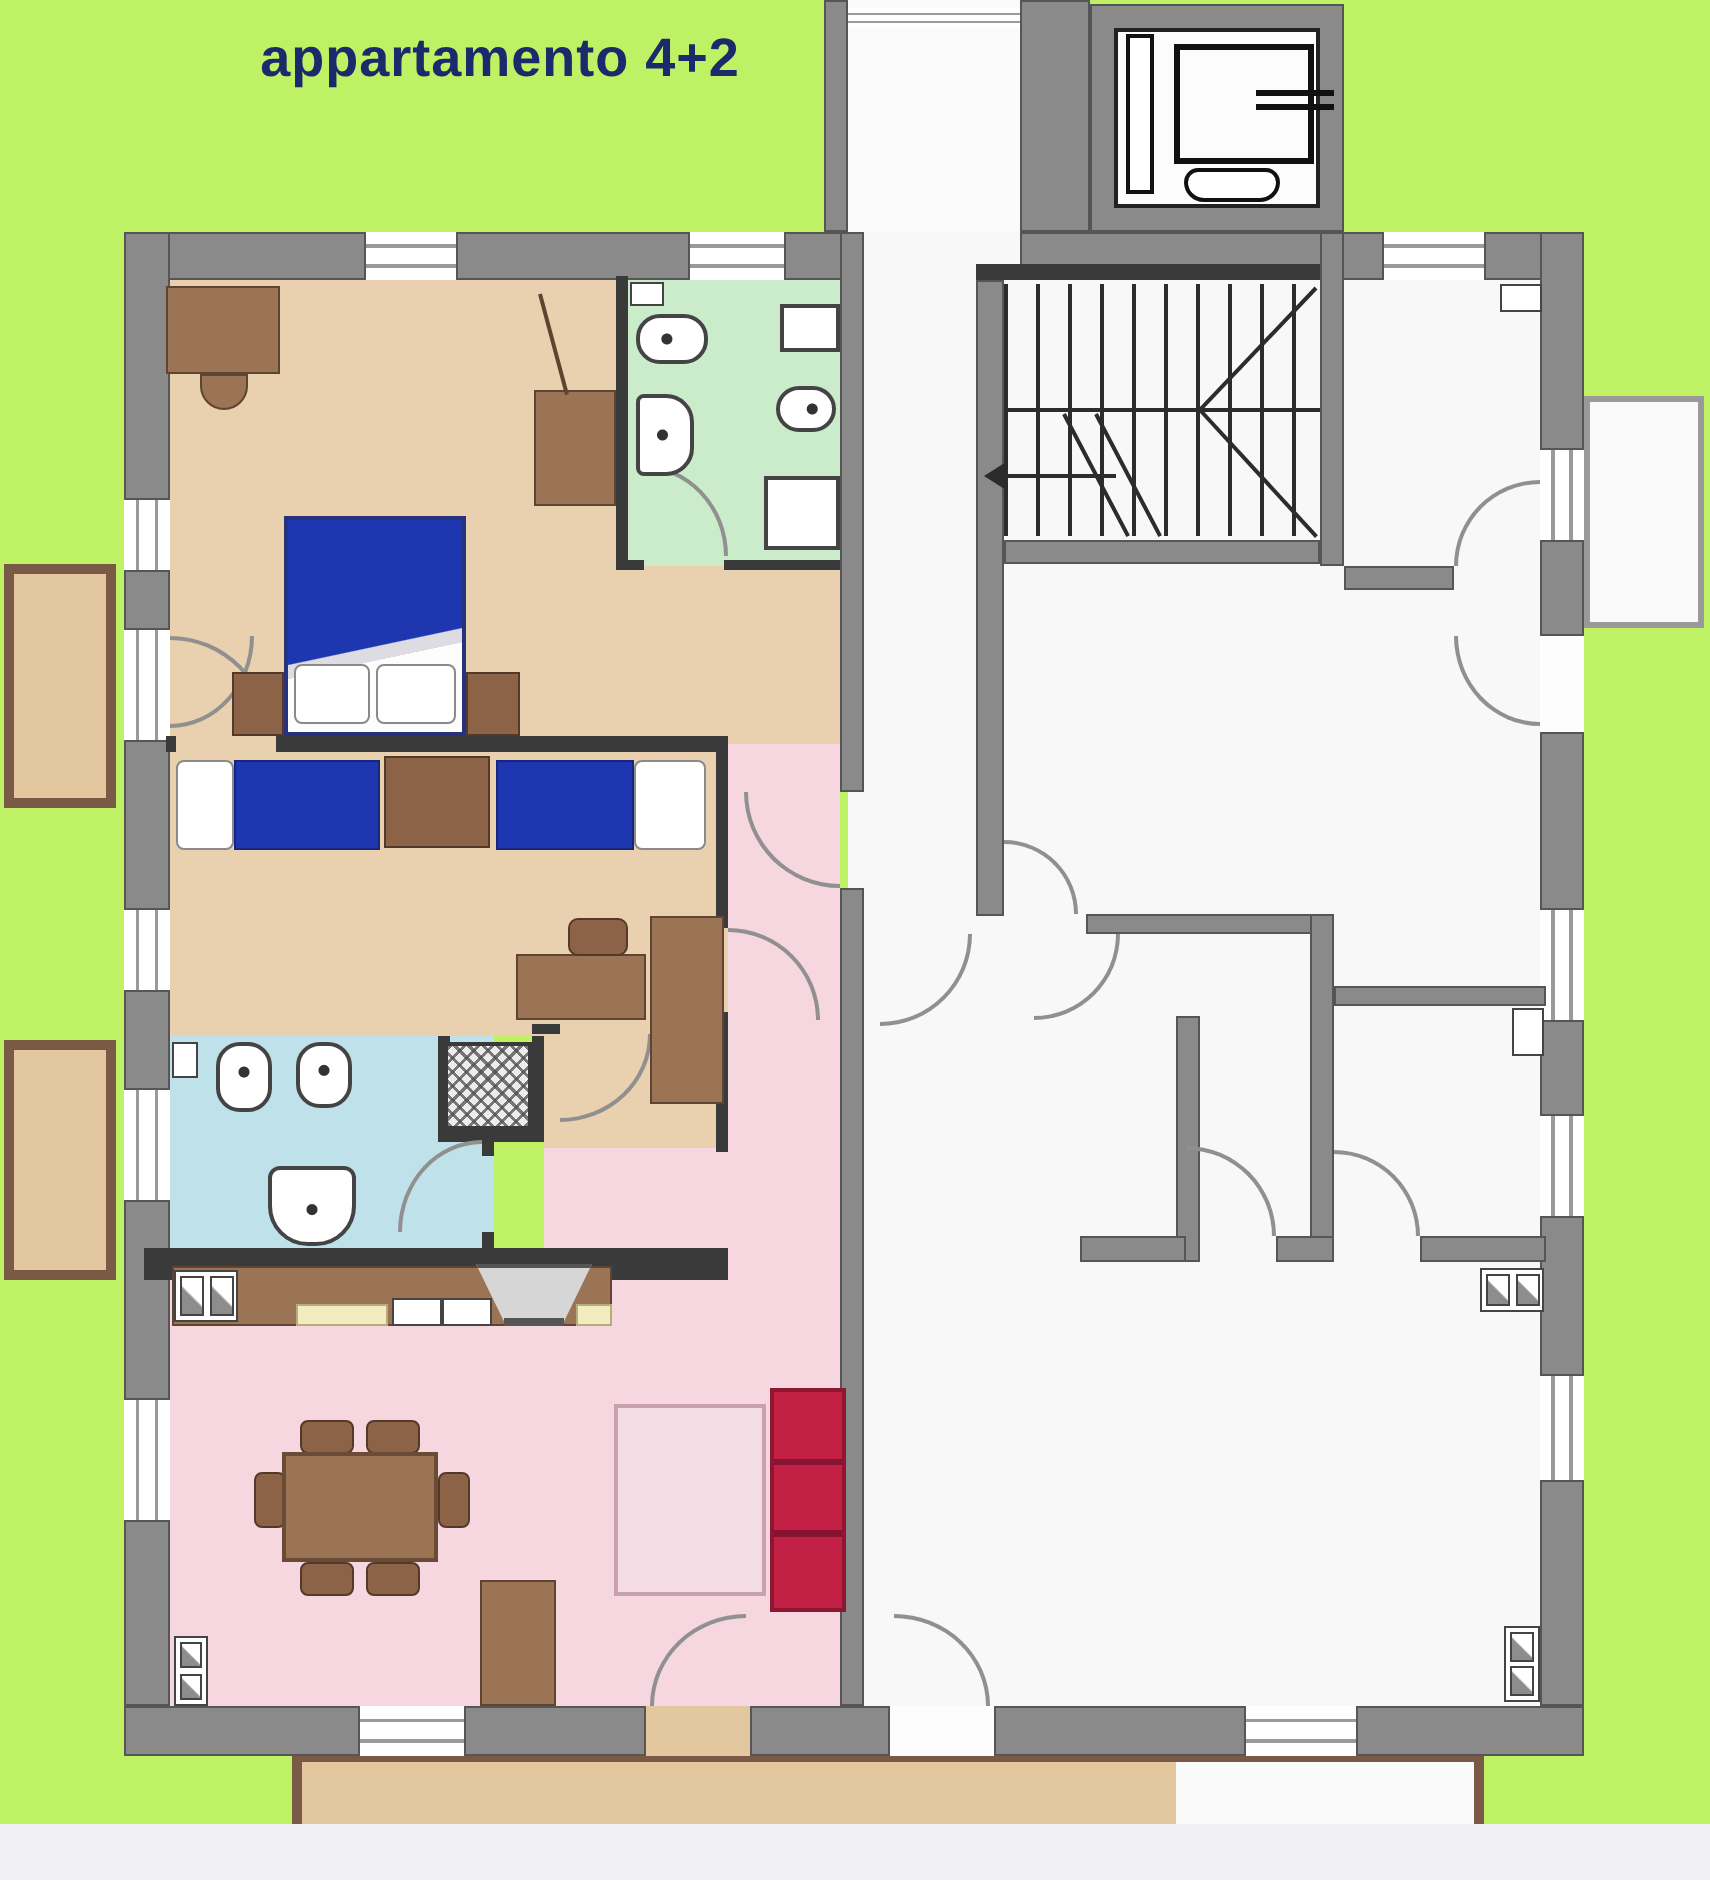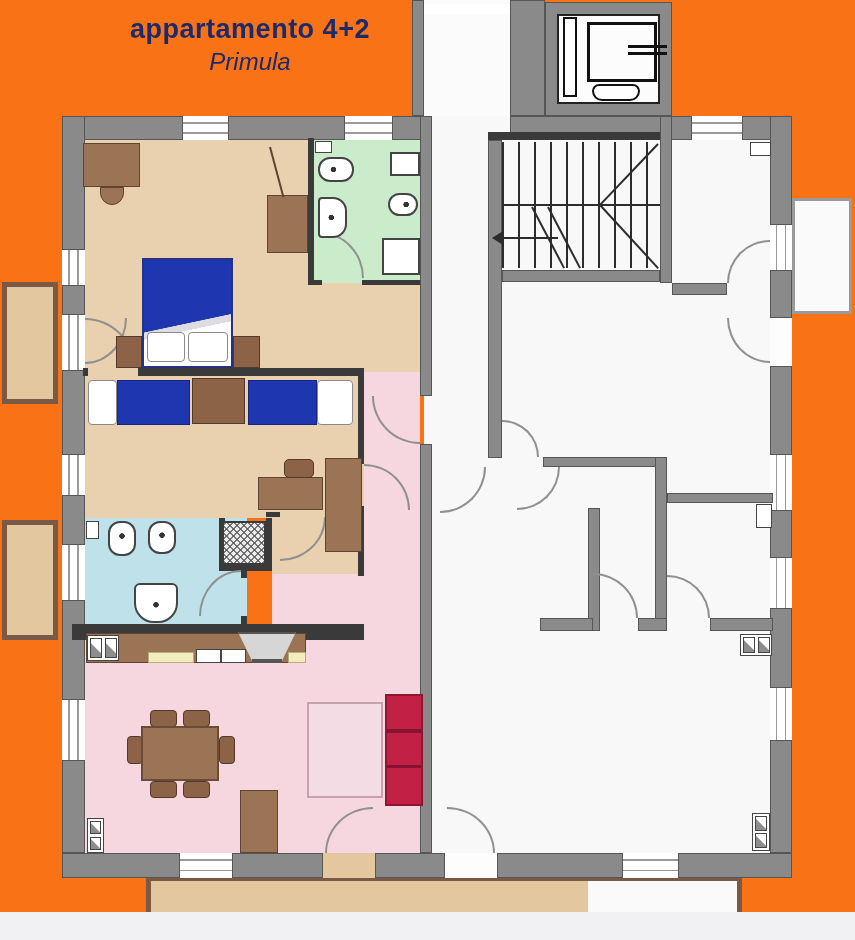--- a/index.html
+++ b/index.html
@@ -1,16 +1,16 @@
 <!DOCTYPE html>
 <html><head>
 <meta charset="utf-8">
 <style>
   html,body{margin:0;padding:0;background:#f1f1f3;font-family:"Liberation Sans",sans-serif;}
-  #plan{position:relative;width:855px;height:912px;background:#f97316;overflow:hidden;}
+  #plan{position:relative;width:855px;height:912px;background:#bef264;overflow:hidden;}
   .a{position:absolute;box-sizing:border-box;}
   .wg{background:#8a8a8a;box-shadow:inset 0 0 0 1px #565656;}
   .pd{background:#3a3a3a;}
   .winH{background:linear-gradient(to bottom,#fff 0 26%,#9a9a9a 26% 33%,#fff 33% 67%,#9a9a9a 67% 74%,#fff 74% 100%);}
   .winV{background:linear-gradient(to right,#fff 0 26%,#9a9a9a 26% 33%,#fff 33% 67%,#9a9a9a 67% 74%,#fff 74% 100%);}
   .gap{background:#fdfdfd;}
   .brown{background:#9b7355;border:1px solid #5f4432;}
   .dbrown{background:#8d6348;border:1px solid #53392a;}
   .cream{background:#f3ecc0;border:1px solid #b7ad78;}
   .arc{border:2px solid #909090;background:transparent;}
@@ -31,21 +31,20 @@
   .blank{background:#1e36b0;border:1px solid #16267f;}
   .pill{background:#fff;border:1.5px solid #8a8a8a;border-radius:4px;}
 </style>
 </head>
 <body>
 
 <div id="plan">
 
   <div id="title" class="a">
     <div class="t1">appartamento 4+2</div>
-    <div class="t2">Primula</div>
   </div>
 
   <div class="a" style="left:424px;top:0;width:86px;height:140px;background:#fbfbfc;"></div>
   <div class="a" style="left:424px;top:116px;width:358px;height:742px;background:#f8f8f9;"></div>
   <div class="a" style="left:83px;top:138px;width:228px;height:234px;background:#e9d0ae;"></div>
   <div class="a" style="left:311px;top:138px;width:109px;height:145px;background:#cbeccb;"></div>
   <div class="a" style="left:311px;top:283px;width:109px;height:89px;background:#e9d0ae;"></div>
   <div class="a" style="left:83px;top:372px;width:281px;height:146px;background:#e9d0ae;"></div>
   <div class="a" style="left:272px;top:518px;width:92px;height:58px;background:#e9d0ae;"></div>
   <div class="a" style="left:72px;top:518px;width:175px;height:106px;background:#bfe2ea;"></div>

